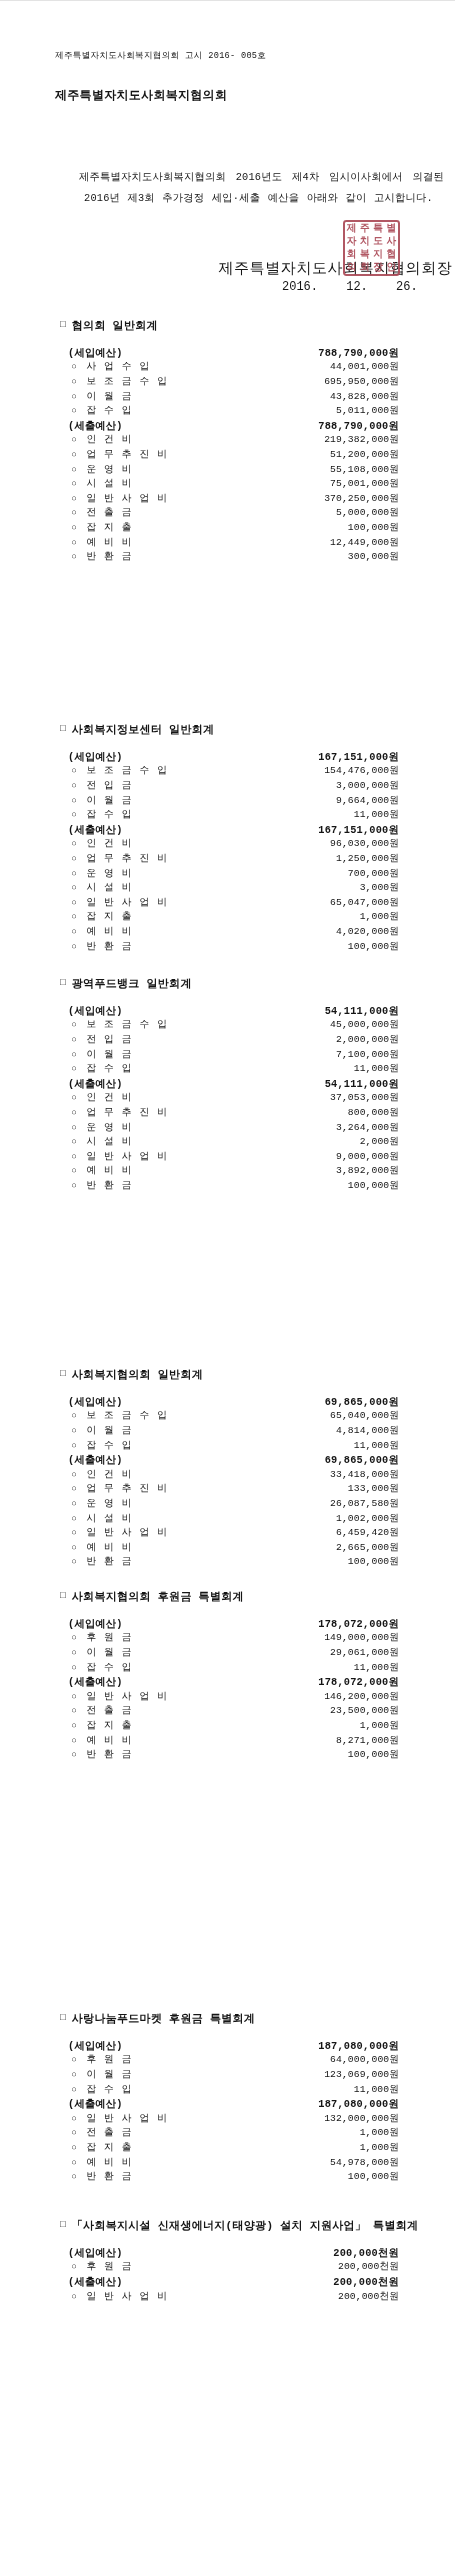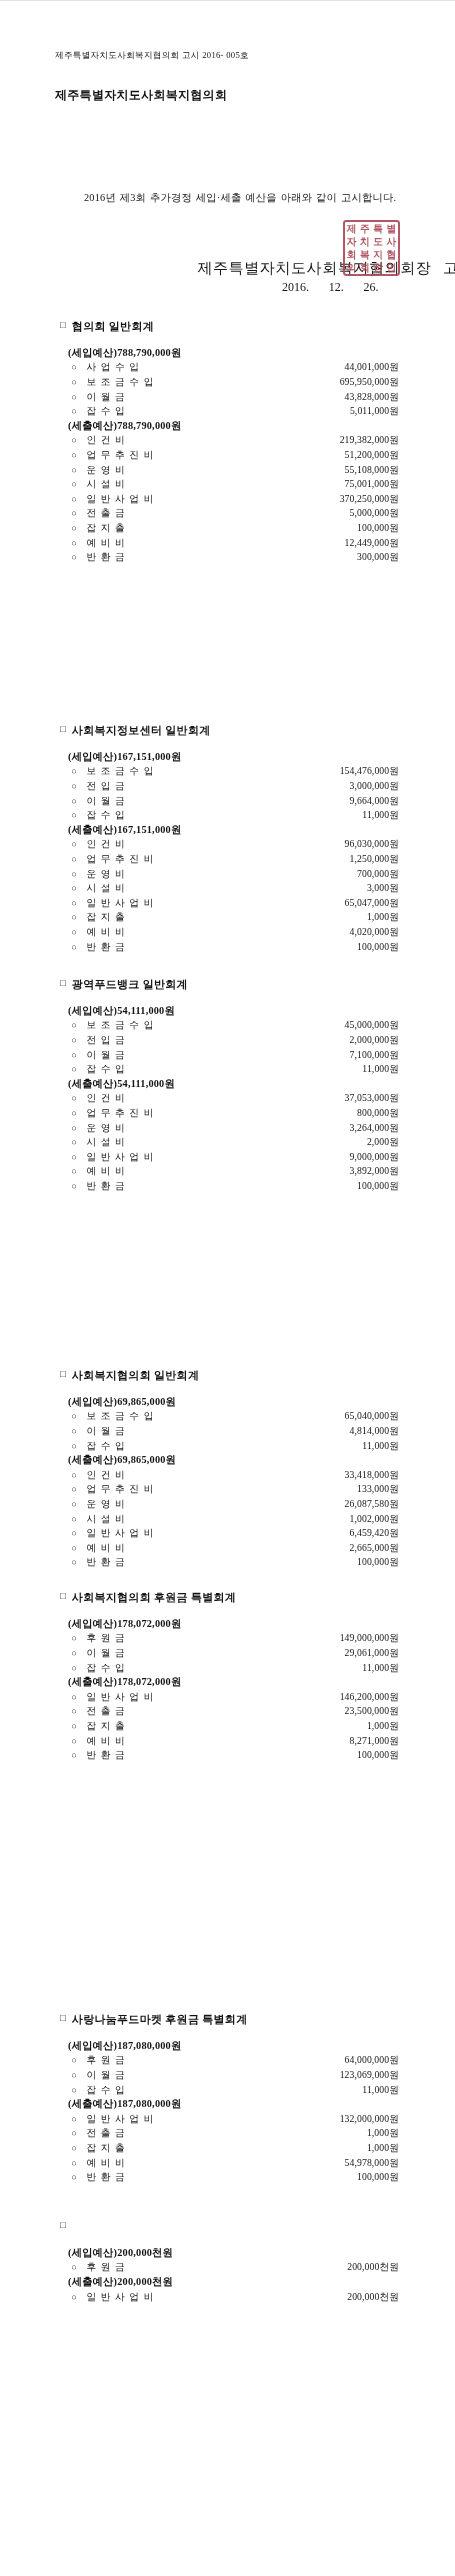--- a/index.html
+++ b/index.html
@@ -1,21 +1,21 @@
 <!DOCTYPE html>
 <html style="font-size:9.2px"><head>
 <meta charset="utf-8">
 <style>
   html,body { margin:0; padding:0; background:#ffffff; }
   .page {
     position:relative;
     width:455px;
     height:2576px;
     background:#ffffff;
-    font-family:Liberation Serif, serif;
+    font-family:Liberation Mono, monospace;
     color:#151515;
     overflow:hidden;
   }
   .page::before{
     content:"";
     position:absolute; left:0; top:0; width:100%; height:1.1px;
     background:#e3e3e3;
   }
   .notice-no {
     position:absolute; left:55px; top:50px;
@@ -55,34 +55,35 @@
   .section-title {
     margin:0 0 0 60px;
     font-size:11px; font-weight:700; letter-spacing:0.3px;
     line-height:14.3px; display:flex; align-items:center; gap:5.7px;
   }
   .sq { font-size:9.7px; font-weight:400; transform:translateY(-0.6px); }
   .block { margin-left:68px; width:331px; }
   .revenue { margin-top:12.6px; }
   .expenditure { margin-top:0; }
   .block-head {
-    display:flex; 
+    display:flex; justify-content:space-between;
     font-size:10.3px; font-weight:700; line-height:14.6px; letter-spacing:0.2px;
   }
   .rows .row { display:flex; align-items:baseline; font-size:9.7px; line-height:14.6px; }
   .marker { width:15px; padding-left:3.4px; font-size:8.6px; }
   .ilabel { flex:1; letter-spacing:1.1px; }
   .amount { text-align:right; letter-spacing:0.1px; }
 </style>
 </head>
 <body>
 
 <div class="page">
   <div class="notice-no">제주특별자치도사회복지협의회 고시 2016- 005호</div>
   <div class="org-title">제주특별자치도사회복지협의회</div>
+  <p class="para-line line1">제주특별자치도사회복지협의회  2016년도  제4차  임시이사회에서  의결된</p>
   <p class="para-line line2">2016년 제3회 추가경정 세입·세출 예산을 아래와 같이 고시합니다.</p>
   <div class="signature">
     <span>제주특별자치도사회복지협의회장</span><span class="signer-name">고  치  환</span>
   </div>
   <div class="stamp" id="stamp" style="color: rgb(171, 74, 87); border-color: rgb(171, 74, 87);">
       <span>제</span>
       <span>주</span>
       <span>특</span>
       <span>별</span>
       <span>자</span>
@@ -544,20 +545,21 @@
               <span class="ilabel">반 환 금</span>
               <span class="amount">100,000원</span>
             </div>
           </div>
     </div>
   </section>
 
   <section class="budget-section" style="top: 2219px;">
     <h2 class="section-title">
       <span class="sq">□</span>
+      <span class="st">「사회복지시설 신재생에너지(태양광) 설치 지원사업」 특별회계</span>
     </h2>
     <div class="block revenue">
       <div class="block-head">
         <span class="blabel">(세입예산)</span>
         <span class="btotal">200,000천원</span>
       </div>
       <div class="rows">
             <div class="row">
               <span class="marker">○</span>
               <span class="ilabel">후 원 금</span>

